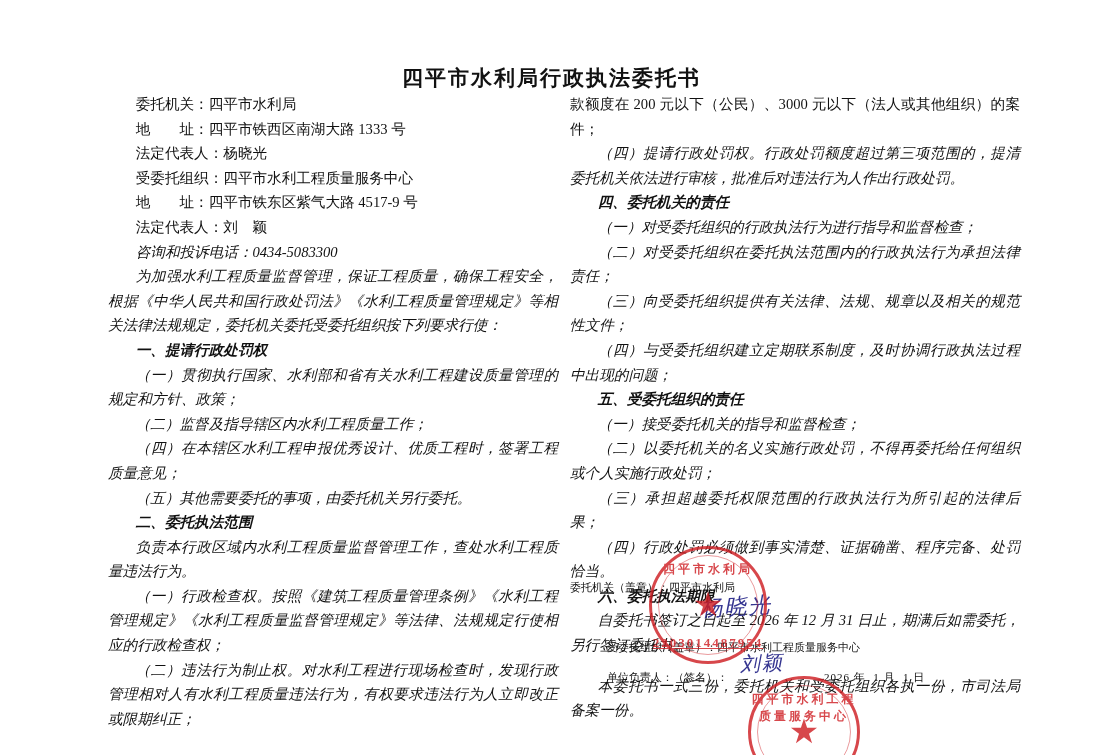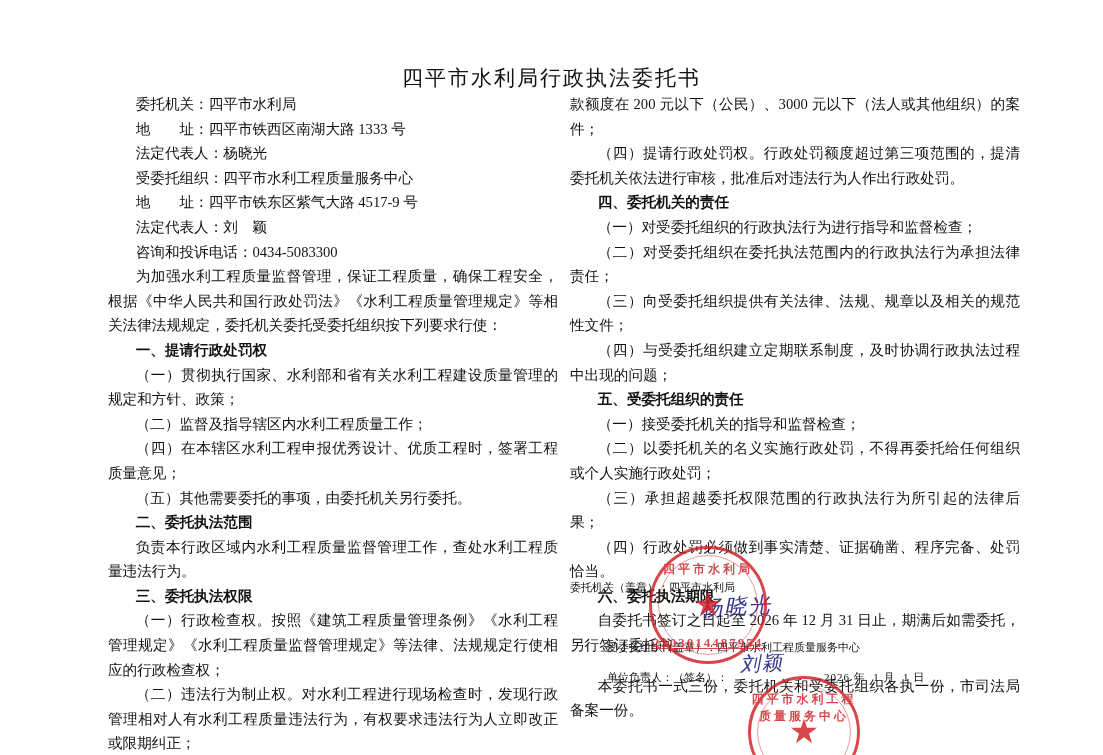--- a/index.html
+++ b/index.html
@@ -18,37 +18,37 @@
     overflow: hidden;
     background: #fff;
   }
   .doc-title {
     position: absolute;
     top: 64px;
     left: 0;
     width: 1103px;
     text-align: center;
     font-size: 21px;
-    font-weight: normal;
+    font-weight: bold;
     letter-spacing: 2px;
     font-family: "Liberation Serif", "DejaVu Serif", serif;
   }
   .col {
     position: absolute;
     top: 92px;
     width: 450px;
     font-size: 14.6px;
     line-height: 24.6px;
     text-align: justify;
   }
   .col-left { left: 108px; }
   .col-right { left: 570px; }
 
   .line { white-space: pre-wrap; }
-  .indent1 { text-indent: 1.9em; }
+  .indent1 { text-indent: 1.9em; font-style: italic; }
   .noindent { text-indent: 0; }
   .bold { font-weight: bold; }
 
   
   .field {
     display: block;
     text-indent: 1.9em;
   }
 
   
@@ -152,21 +152,20 @@
 
     <div class="line indent1">咨询和投诉电话：0434-5083300</div>
     <div class="line indent1">为加强水利工程质量监督管理，保证工程质量，确保工程安全，根据《中华人民共和国行政处罚法》《水利工程质量管理规定》等相关法律法规规定，委托机关委托受委托组织按下列要求行使：</div>
     <div class="line indent1 bold">一、提请行政处罚权</div>
     <div class="line indent1">（一）贯彻执行国家、水利部和省有关水利工程建设质量管理的规定和方针、政策；</div>
     <div class="line indent1">（二）监督及指导辖区内水利工程质量工作；</div>
     <div class="line indent1">（四）在本辖区水利工程申报优秀设计、优质工程时，签署工程质量意见；</div>
     <div class="line indent1">（五）其他需要委托的事项，由委托机关另行委托。</div>
     <div class="line indent1 bold">二、委托执法范围</div>
     <div class="line indent1">负责本行政区域内水利工程质量监督管理工作，查处水利工程质量违法行为。</div>
-    <div class="line indent1 bold">三、委托执法权限</div>
     <div class="line indent1">（一）行政检查权。按照《建筑工程质量管理条例》《水利工程管理规定》《水利工程质量监督管理规定》等法律、法规规定行使相应的行政检查权；</div>
     <div class="line indent1">（二）违法行为制止权。对水利工程进行现场检查时，发现行政管理相对人有水利工程质量违法行为，有权要求违法行为人立即改正或限期纠正；</div>
 
   </div>
 
   <div class="col col-right">
     <div class="line noindent">款额度在 200 元以下（公民）、3000 元以下（法人或其他组织）的案件；</div>
     <div class="line indent1">（四）提请行政处罚权。行政处罚额度超过第三项范围的，提清委托机关依法进行审核，批准后对违法行为人作出行政处罚。</div>
     <div class="line indent1 bold">四、委托机关的责任</div>
     <div class="line indent1">（一）对受委托组织的行政执法行为进行指导和监督检查；</div>

